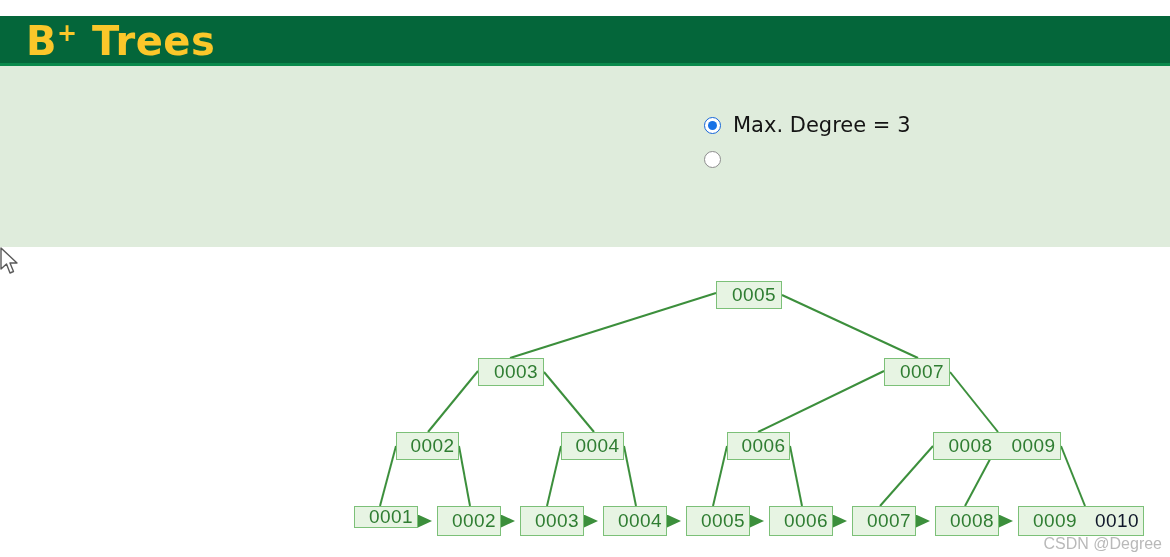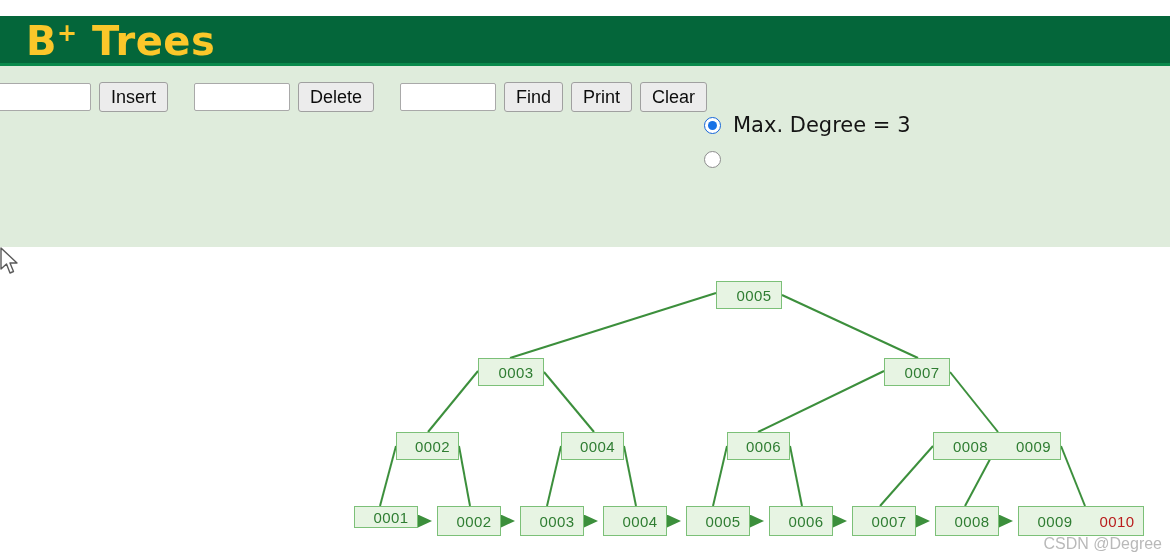--- a/index.html
+++ b/index.html
@@ -175,21 +175,21 @@
     position: absolute;
     box-sizing: border-box;
     background: #e7f4e3;
     border: 1px solid #7cc078;
     display: flex;
     align-items: center;
     justify-content: space-around;
   }
   .node-key {
     font-family: "Liberation Sans", sans-serif;
-    font-size: 15px;
+    font-size: 19px;
     color: #2f7d32;
     letter-spacing: 0.4px;
     white-space: nowrap;
     padding-left: 10px;
   }
 
   
   .cursor {
     position: absolute;
     left: 318px;
@@ -215,30 +215,20 @@
 
 <div id="app">
 
   <div class="header">
     <div class="header-title"><span>B</span><span class="sup">+</span><span> Trees</span></div>
   </div>
   <div class="header-rule"></div>
 
   <div class="controls">
 
-    <div class="toolbar">
-      <input class="ctl-input first" type="text" placeholder="" style="">
-      <button class="ctl-btn">Insert</button>
-      <input class="ctl-input" type="text" placeholder="" style="">
-      <button class="ctl-btn">Delete</button>
-      <input class="ctl-input" type="text" placeholder="" style="">
-      <button class="ctl-btn tight">Find</button>
-      <button class="ctl-btn tight">Print</button>
-      <button class="ctl-btn tight">Clear</button>
-    </div>
 
     <div class="radio-group">
       <div class="radio-row">
         <span class="radio-dot on"></span>
         <span class="radio-label">Max. Degree = 3</span>
       </div>
       <div class="radio-row">
         <span class="radio-dot"></span>
       </div>
     </div>
@@ -323,21 +313,21 @@
           <span class="node-key" style="color: rgb(47, 125, 50);">0006</span>
         </div>
         <div class="node-box" style="left: 852px; top: 259px; width: 64px; height: 30px; background: rgb(231, 244, 227); border-color: rgb(124, 192, 120);">
           <span class="node-key" style="color: rgb(47, 125, 50);">0007</span>
         </div>
         <div class="node-box" style="left: 935px; top: 259px; width: 64px; height: 30px; background: rgb(231, 244, 227); border-color: rgb(124, 192, 120);">
           <span class="node-key" style="color: rgb(47, 125, 50);">0008</span>
         </div>
         <div class="node-box" style="left: 1018px; top: 259px; width: 126px; height: 30px; background: rgb(231, 244, 227); border-color: rgb(124, 192, 120);">
           <span class="node-key" style="color: rgb(47, 125, 50);">0009</span>
-          <span class="node-key" style="color: #b91c1c;">0010</span>
+          <span class="node-key" style="color: #0f172a;">0010</span>
         </div>
       </div>
 
     <svg class="cursor" viewBox="0 0 22 30">
       <polygon points="1,1 1,22 6.5,17 10,26 13.5,24.5 10,16 17,16" fill="#ffffff" stroke="#5a5a5a" stroke-width="1.4" stroke-linejoin="round"></polygon>
     </svg>
 
     <div class="watermark">CSDN @Degree</div>
   </div>
 

